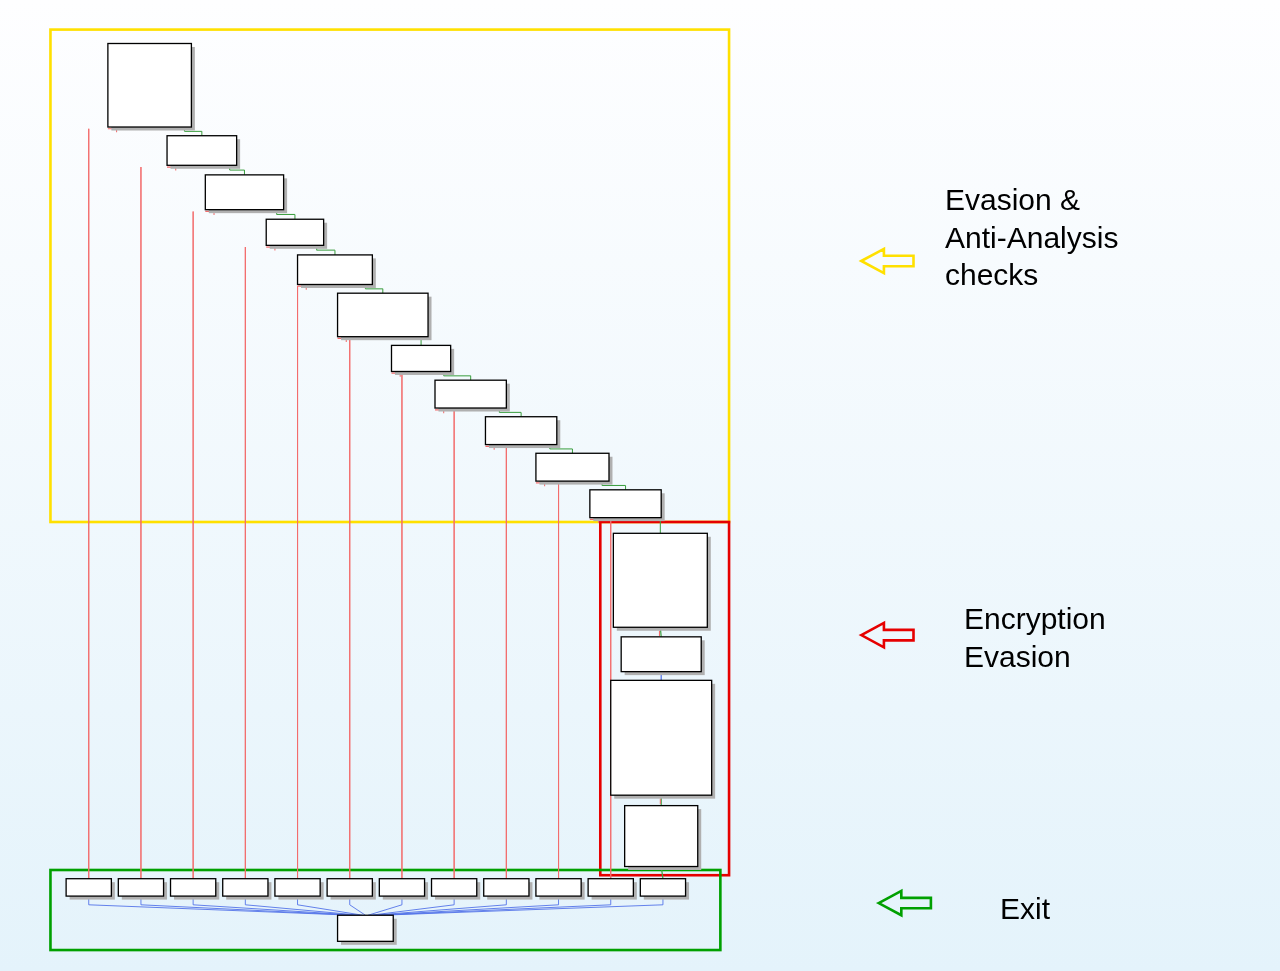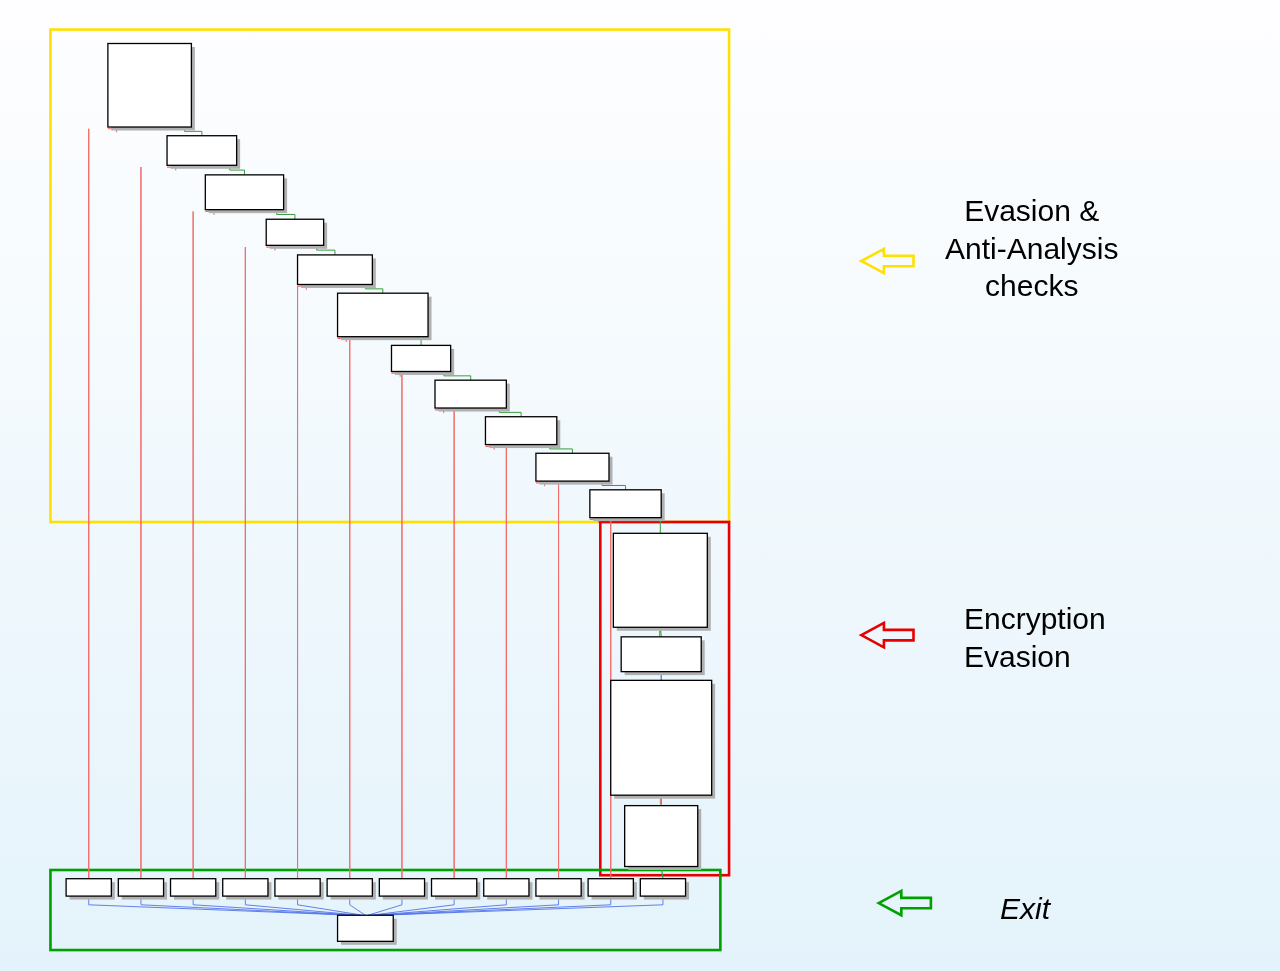--- a/index.html
+++ b/index.html
@@ -278,22 +278,22 @@
              L 1026 1024
              L 1026 1032
              L 1060 1032
              L 1060 1044
              L 1026 1044
              L 1026 1052 Z" fill="none" stroke="#00a000" stroke-width="3"></path>
         </g>
   </g>
 </svg>
 
-<div class="label" style="left:945px; top:192px; white-space:pre;text-align:center;">Evasion &amp;
+<div class="label" style="left:945px; top:181px; white-space:pre;">Evasion &amp;
 Anti-Analysis
 checks</div>
 
 <div class="label" style="left:964px; top:600px; white-space:pre;">Encryption
 Evasion</div>
 
-<div class="label" style="left:1000px; top:890px;font-style:italic;">Exit</div>
+<div class="label" style="left:1000px; top:890px;">Exit</div>
 
 </div>
 
 </body></html>

